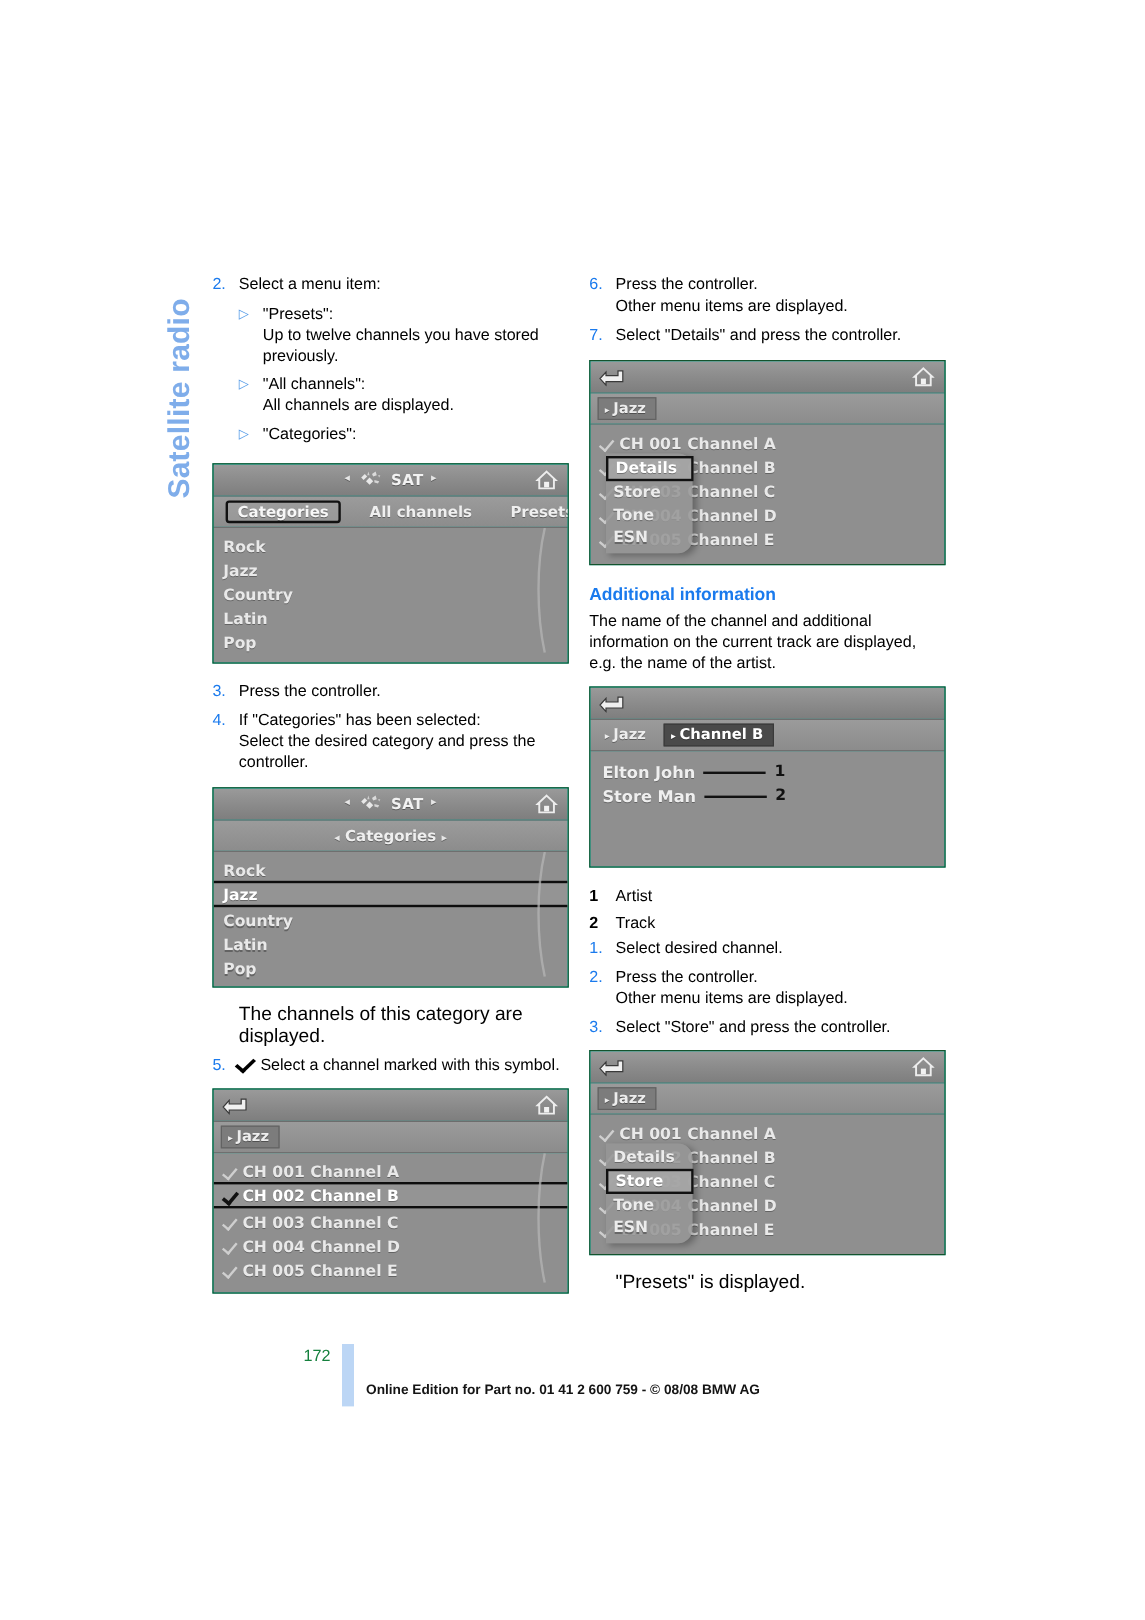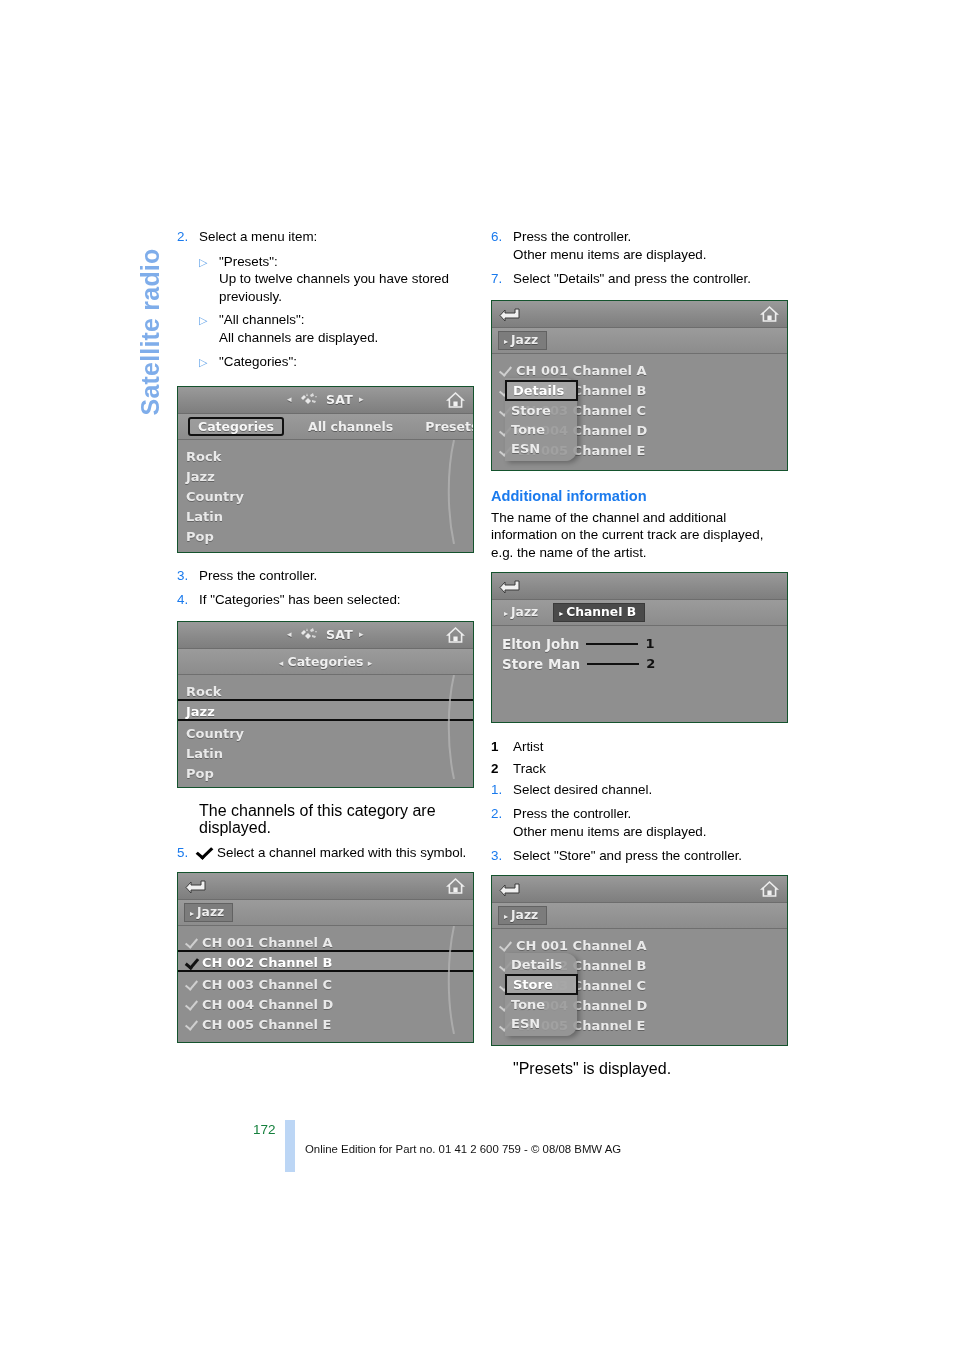--- a/index.html
+++ b/index.html
@@ -363,23 +363,23 @@
     position: absolute;
     left: 108px;
     top: 0px;
     width: 10px;
     height: 52px;
     background: #bcd6f5;
   }
   .footer-text {
     position: absolute;
     left: 128px;
-    top: 23px;
+    top: 33px;
     font-size: 11.4px;
-    font-weight: normal;
+    font-weight: bold;
     color: #141414;
     white-space: nowrap;
   }
 </style>
 </head>
 <body>
 
 <div class="chapter-tab">
   <div class="vtext">Satellite radio</div>
 </div>
@@ -463,20 +463,21 @@
 
   <div class="step">
     <span class="num">3.</span>
     <span class="body">Press the controller.</span>
   </div>
 
   <div class="step">
     <span class="num">4.</span>
     <span class="body">
       <span>If "Categories" has been selected:</span><br>
+      <span>Select the desired category and press the controller.</span>
     </span>
   </div>
 
   <div class="shot" style="margin-top:12px;">
     <div class="shot-inner">
       <div class="topbar">
         <div class="center">
           <span class="arrow-l">◂</span>
           <span class="sat-glyph">
             <svg width="22" height="16" viewBox="0 0 22 16">

